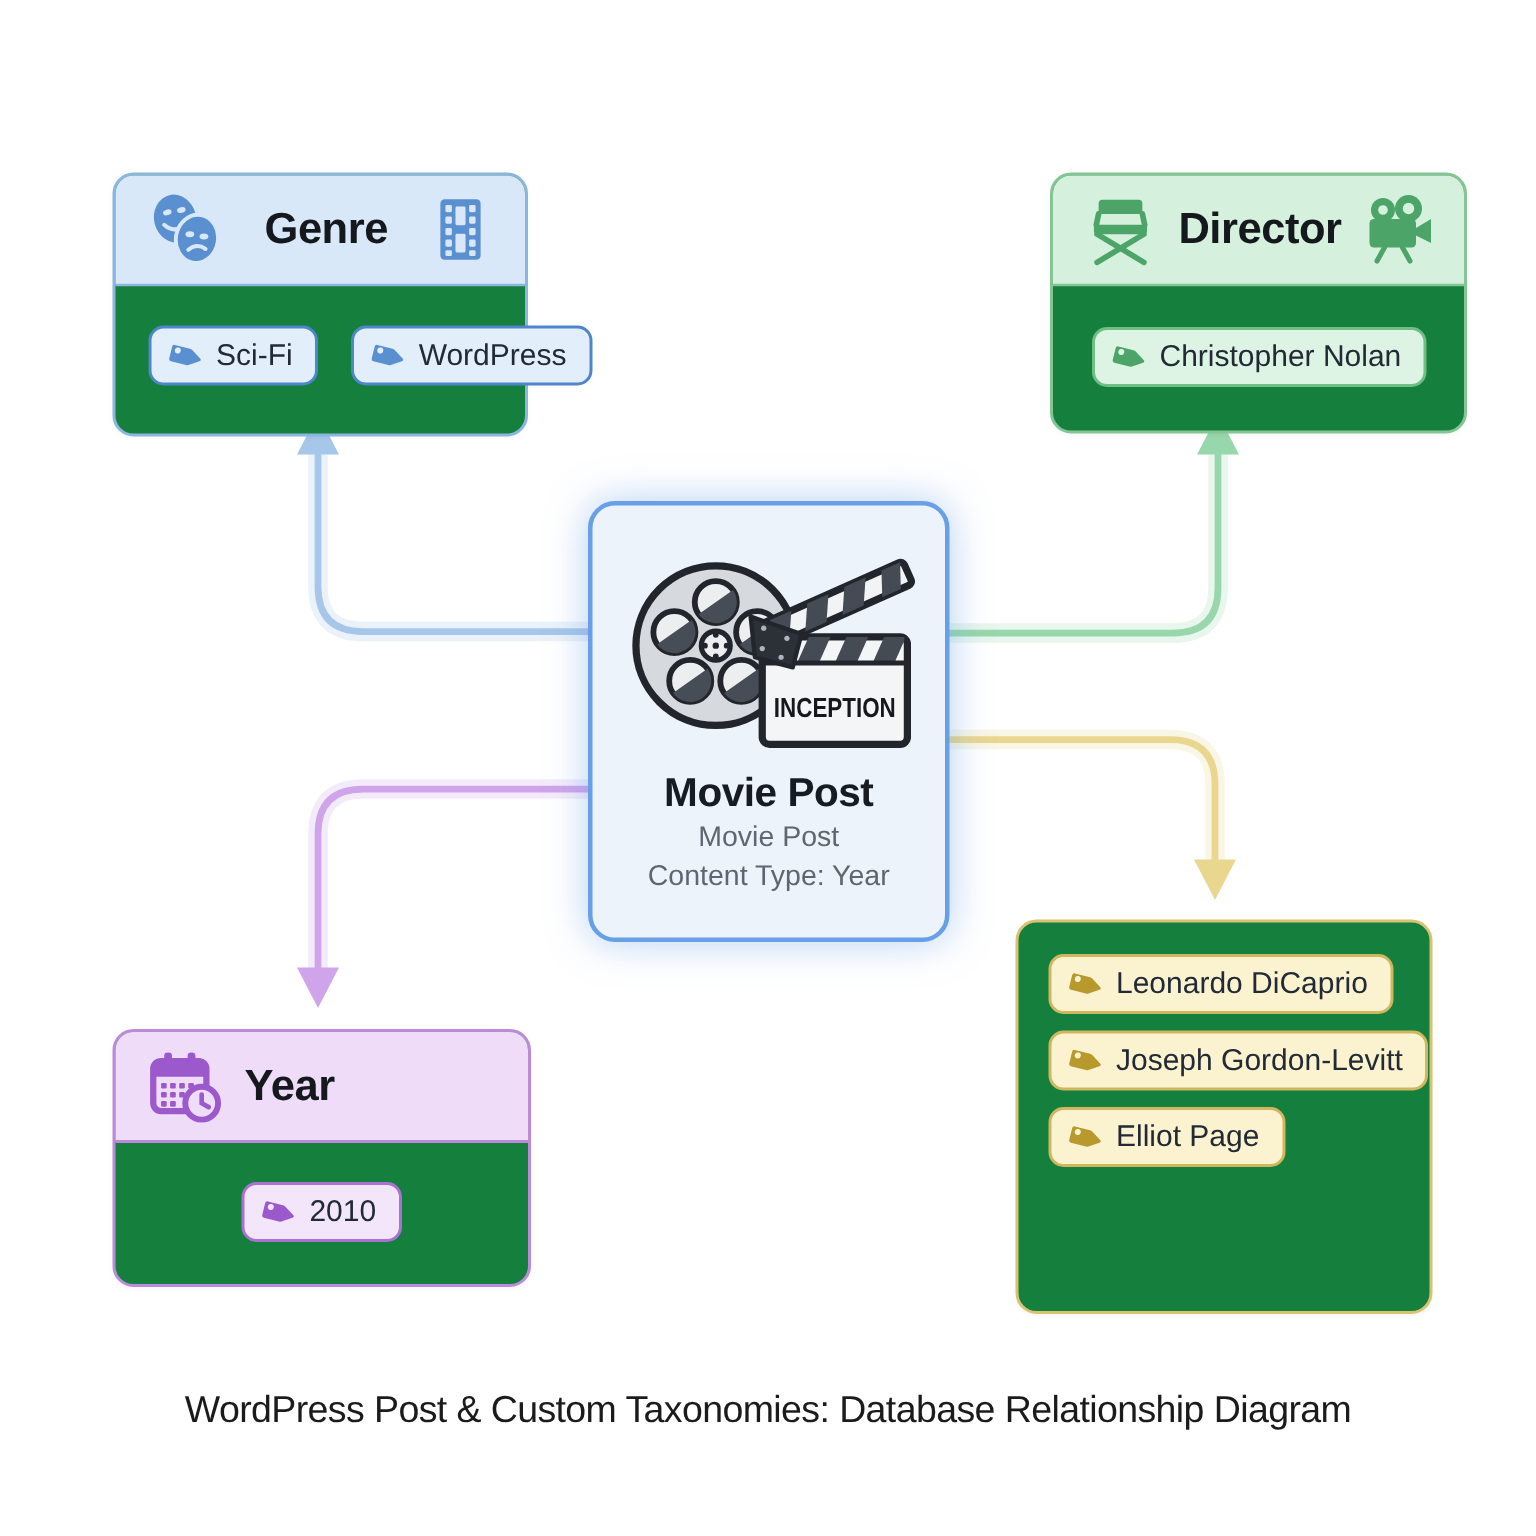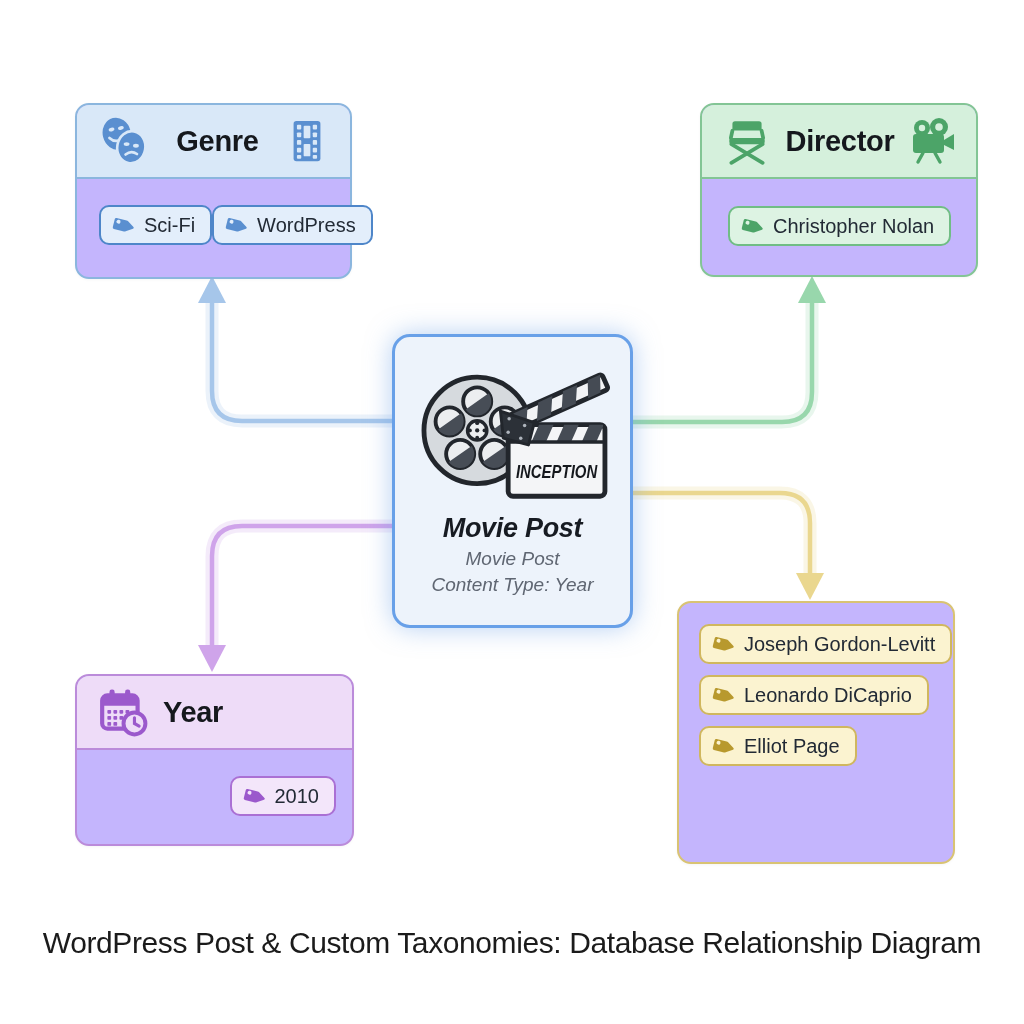--- a/index.html
+++ b/index.html
@@ -4,45 +4,45 @@
 <style>
   html,body{margin:0;padding:0;background:#ffffff;}
   #canvas{position:relative;width:1024px;height:1024px;background:#ffffff;overflow:hidden;
           font-family:"Liberation Sans",sans-serif;}
   svg{display:block;}
   
   #connectors{position:absolute;left:0;top:0;width:1024px;height:1024px;}
   .connector .glow{stroke-width:13;opacity:.22;fill:none;}
   .connector .main{stroke-width:4.5;fill:none;}
   
-  .tax{position:absolute;background:#c4b5fd;border:2px solid var(--border);border-radius:14px;
-       box-shadow:0 1px 3px rgba(0,0,0,0.04);}
+  .tax{position:absolute;background:#15803d;border:2px solid var(--border);border-radius:14px;
+       box-shadow:0 1px 3px rgba(0,0,0,0.04);margin-top:12px;}
   .tax .hd{display:flex;align-items:center;height:74px;background:var(--header-bg);
        border-bottom:2px solid var(--border);border-radius:12px 12px 0 0;padding:0 20px;
        color:var(--accent);box-sizing:border-box;}
   .tax .hd.spread{justify-content:space-between;}
   .tax .hd.start{justify-content:flex-start;gap:14px;}
   .tax .hd h2{margin:0;font-size:29px;font-weight:700;color:#15181d;letter-spacing:-.3px;}
   .tax .bd{box-sizing:border-box;}
-  .bd-row{display:flex;flex-direction:row;gap:0;padding:26px 22px;align-items:center;}
+  .bd-row{display:flex;flex-direction:row;gap:22px;padding:26px 22px;align-items:center;}
   .bd-col{display:flex;flex-direction:column;gap:11px;padding:21px 20px;align-items:flex-start;}
-  .bd-center{display:flex;justify-content:flex-end;padding:26px 16px;}
+  .bd-center{display:flex;justify-content:center;padding:26px 16px;}
   .term{display:inline-flex;align-items:center;gap:8px;height:40px;padding:0 15px 0 10px;
         background:var(--term-bg);border:2px solid var(--term-border);border-radius:10px;
         font-size:20px;color:#222a35;box-sizing:border-box;white-space:nowrap;}
   .tag-ic{color:var(--accent);flex:0 0 auto;}
   
   #center-node{position:absolute;left:392px;top:334px;width:241px;height:294px;box-sizing:border-box;
        background:var(--bg);border:3px solid var(--border);border-radius:18px;
        box-shadow:0 0 26px var(--glow);display:flex;flex-direction:column;align-items:center;
-       padding-top:16px;font-style:italic;}
+       padding-top:16px;}
   #center-node h1{margin:10px 0 2px 0;font-size:27px;font-weight:700;color:#171b22;letter-spacing:-.3px;}
   #center-node p{margin:2px 0;font-size:19px;color:#5f6672;}
   
-  #caption{position:absolute;left:0;top:926px;width:1024px;text-align:center;font-size:30px;
+  #caption{position:absolute;left:0;top:926px;width:1024px;text-align:center;font-size:25px;
        color:#1b1b1b;letter-spacing:-.4px;font-weight:500;}
 </style>
 </head>
 <body>
 
 <div id="canvas">
 
   <svg id="connectors" viewBox="0 0 1024 1024">
     <g class="connector" stroke-linecap="round" stroke="#a6c6ea">
       <path class="glow" d="M392 421 H242 Q212 421 212 391 V300"></path>
@@ -206,30 +206,30 @@
 
   <section class="tax" style="left: 677px; top: 601px; width: 274px; height: 259px; --header-bg: #f7eec1; --border: #d9c373; --accent: #b8992e; --term-bg: #fbf3d0; --term-border: #d0b75f; --arrow: #ead78f;">
     <div class="bd bd-col">
       <span class="term">
         <svg class="tag-ic" viewBox="0 0 20 20" width="25" height="25">
           <g transform="rotate(14 10 10)">
             <path fill="currentColor" d="M3.2 5.5 L11.5 5.5 Q12.2 5.5 12.8 5.9 L18 9.2 Q19 9.9 18 10.7 L12.8 14.1 Q12.2 14.5 11.5 14.5 L3.2 14.5 Q2 14.5 2 13.3 L2 6.7 Q2 5.5 3.2 5.5 Z"></path>
             <circle cx="5.4" cy="8" r="1.6" fill="var(--term-bg)"></circle>
           </g>
         </svg>
+        <span>Leonardo DiCaprio</span>
+      </span>
+      <span class="term">
+        <svg class="tag-ic" viewBox="0 0 20 20" width="25" height="25">
+          <g transform="rotate(14 10 10)">
+            <path fill="currentColor" d="M3.2 5.5 L11.5 5.5 Q12.2 5.5 12.8 5.9 L18 9.2 Q19 9.9 18 10.7 L12.8 14.1 Q12.2 14.5 11.5 14.5 L3.2 14.5 Q2 14.5 2 13.3 L2 6.7 Q2 5.5 3.2 5.5 Z"></path>
+            <circle cx="5.4" cy="8" r="1.6" fill="var(--term-bg)"></circle>
+          </g>
+        </svg>
         <span>Joseph Gordon-Levitt</span>
-      </span>
-      <span class="term">
-        <svg class="tag-ic" viewBox="0 0 20 20" width="25" height="25">
-          <g transform="rotate(14 10 10)">
-            <path fill="currentColor" d="M3.2 5.5 L11.5 5.5 Q12.2 5.5 12.8 5.9 L18 9.2 Q19 9.9 18 10.7 L12.8 14.1 Q12.2 14.5 11.5 14.5 L3.2 14.5 Q2 14.5 2 13.3 L2 6.7 Q2 5.5 3.2 5.5 Z"></path>
-            <circle cx="5.4" cy="8" r="1.6" fill="var(--term-bg)"></circle>
-          </g>
-        </svg>
-        <span>Leonardo DiCaprio</span>
       </span>
       <span class="term">
         <svg class="tag-ic" viewBox="0 0 20 20" width="25" height="25">
           <g transform="rotate(14 10 10)">
             <path fill="currentColor" d="M3.2 5.5 L11.5 5.5 Q12.2 5.5 12.8 5.9 L18 9.2 Q19 9.9 18 10.7 L12.8 14.1 Q12.2 14.5 11.5 14.5 L3.2 14.5 Q2 14.5 2 13.3 L2 6.7 Q2 5.5 3.2 5.5 Z"></path>
             <circle cx="5.4" cy="8" r="1.6" fill="var(--term-bg)"></circle>
           </g>
         </svg>
         <span>Elliot Page</span>
       </span>

